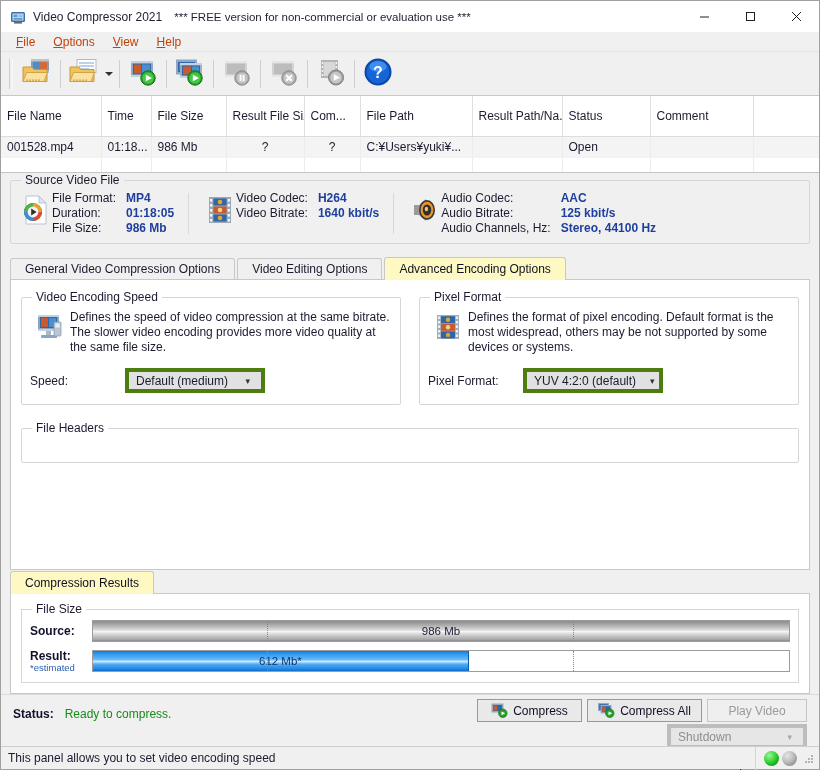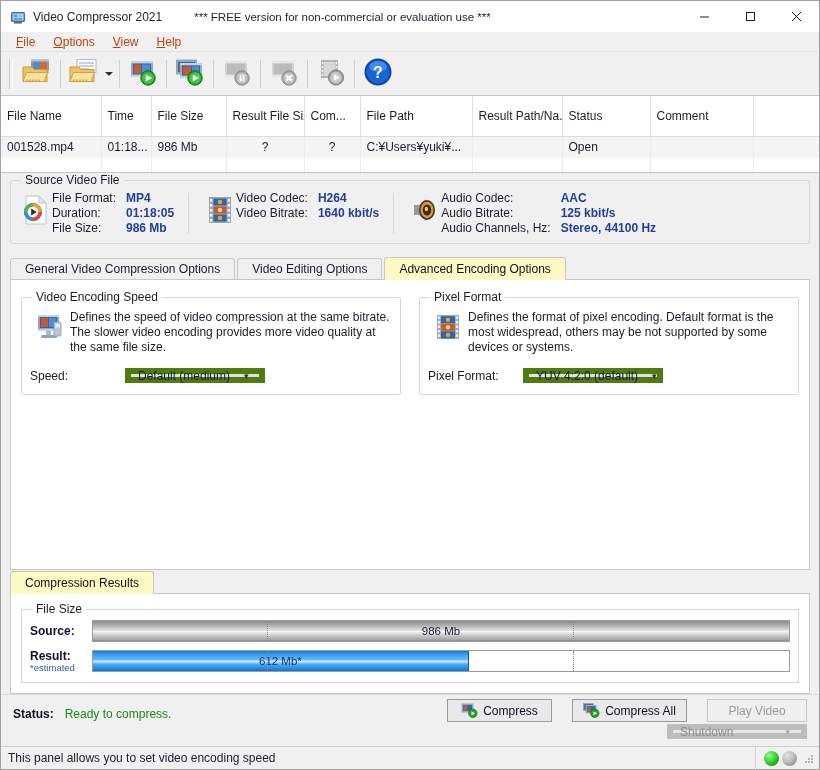--- a/index.html
+++ b/index.html
@@ -39,21 +39,21 @@
   .app-icon svg { display:block; }
   .title-text {
     font-size: 12px;
     color: #1f1f33;
     white-space: nowrap;
   }
   .title-sub {
     font-size: 11.5px;
     color: #1f1f33;
     white-space: nowrap;
-    margin-left: 32px;
+    margin-left: 12px;
   }
   .win-controls {
     position: absolute;
     right: 0; top: 0;
     height: 31px;
     display: flex;
   }
   .win-btn {
     width: 46px; height: 31px;
     display: flex; align-items: center; justify-content: center;
@@ -214,24 +214,24 @@
     min-height: 0;
   }
   .two-col { display: flex; gap: 18px; }
   .two-col > fieldset { flex: 1 1 0; }
   .desc-row { display: flex; align-items: flex-start; margin: 2px 0 0 0; }
   .desc-ic { width: 40px; flex: 0 0 auto; display: flex; justify-content: center; padding-top: 3px; }
   .desc-tx { font-size: 12px; line-height: 15px; color: #1b1b30; }
   .ctl-row { display: flex; align-items: center; margin-top: 13px; margin-bottom: 4px; }
   .ctl-lbl { width: 95px; font-size: 12px; }
   .combo {
-    height: 15px;
+    height: 25px;
     min-width: 140px;
     background: #e1e1e1;
-    border: 6px solid #4d7c0f;
+    border: 4px solid #4d7c0f;
     display: flex; align-items: center;
     padding-left: 7px; padding-right: 4px;
     font-size: 12px;
     justify-content: space-between;
     color: #1b1b30;
   }
   .combo .cv { white-space: nowrap; }
   .combo .carat { font-size: 9px; color: #333; padding: 0 7px 0 14px; }
   fieldset.headers { margin-top: 16px; height: 42px; padding-top:2px; }
   fieldset.headers .hbox { height: 26px; }
@@ -288,21 +288,21 @@
     border: 1px solid #999999;
     background: #e9e9e9;
     display: inline-flex; align-items: center; justify-content: center;
     font-size: 12px;
     padding: 0 10px;
     color: #101024;
     white-space: nowrap;
   }
   .btn.disabled { color: #9a9a9a; background: #efefef; border-color: #c6c6c6; }
   .btn .bi { margin-right: 5px; display: flex; }
-  .act-btns { position: absolute; right: 12px; top: 4px; display: flex; gap: 20px; }
+  .act-btns { position: absolute; right: 12px; top: 4px; display: flex; gap: 5px; }
   .act-row2 { position: absolute; right: 12px; top: 29px; display: flex; align-items: center; gap: 9px; flex-direction: column; }
   .combo.dis { background: #e6e6e6; border-color: #bdbdbd; color: #8e8e8e; }
   .combo.dis .carat { color: #a8a8a8; }
 
   
   .statusbar {
     flex: 0 0 auto;
     height: 23px;
     background: #f0f0f0;
     border-top: 1px solid #cfcfcf;
@@ -766,20 +766,24 @@
             <div class="ctl-lbl">Pixel Format:</div>
             <div class="combo" style="width:138px">
               <span class="cv">YUV 4:2:0 (default)</span>
               <span class="carat">▾</span>
             </div>
           </div>
         </fieldset>
 
       </div>
 
+      <fieldset class="grp headers">
+        <legend>File Headers</legend>
+        <div class="hbox"></div>
+      </fieldset>
     </div>
   </div>
 
   <div class="results-sec">
     <div class="res-tabbar">
       <div class="tab active">Compression Results</div>
     </div>
     <div class="res-page">
       <fieldset class="fs-grp">
         <legend>File Size</legend>

